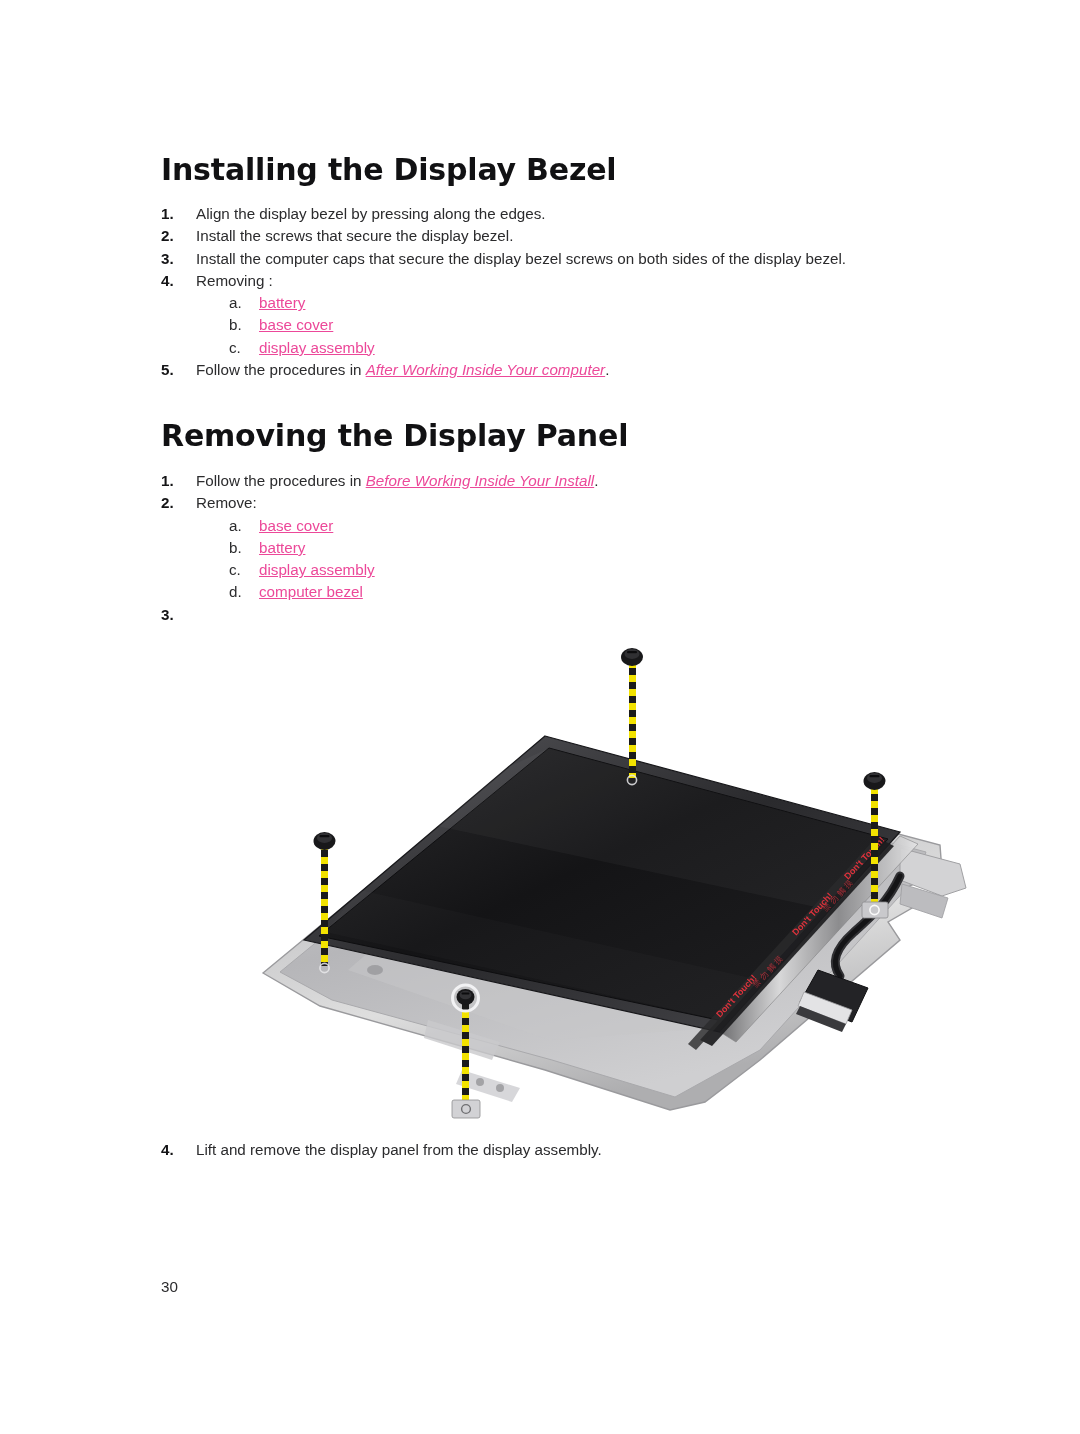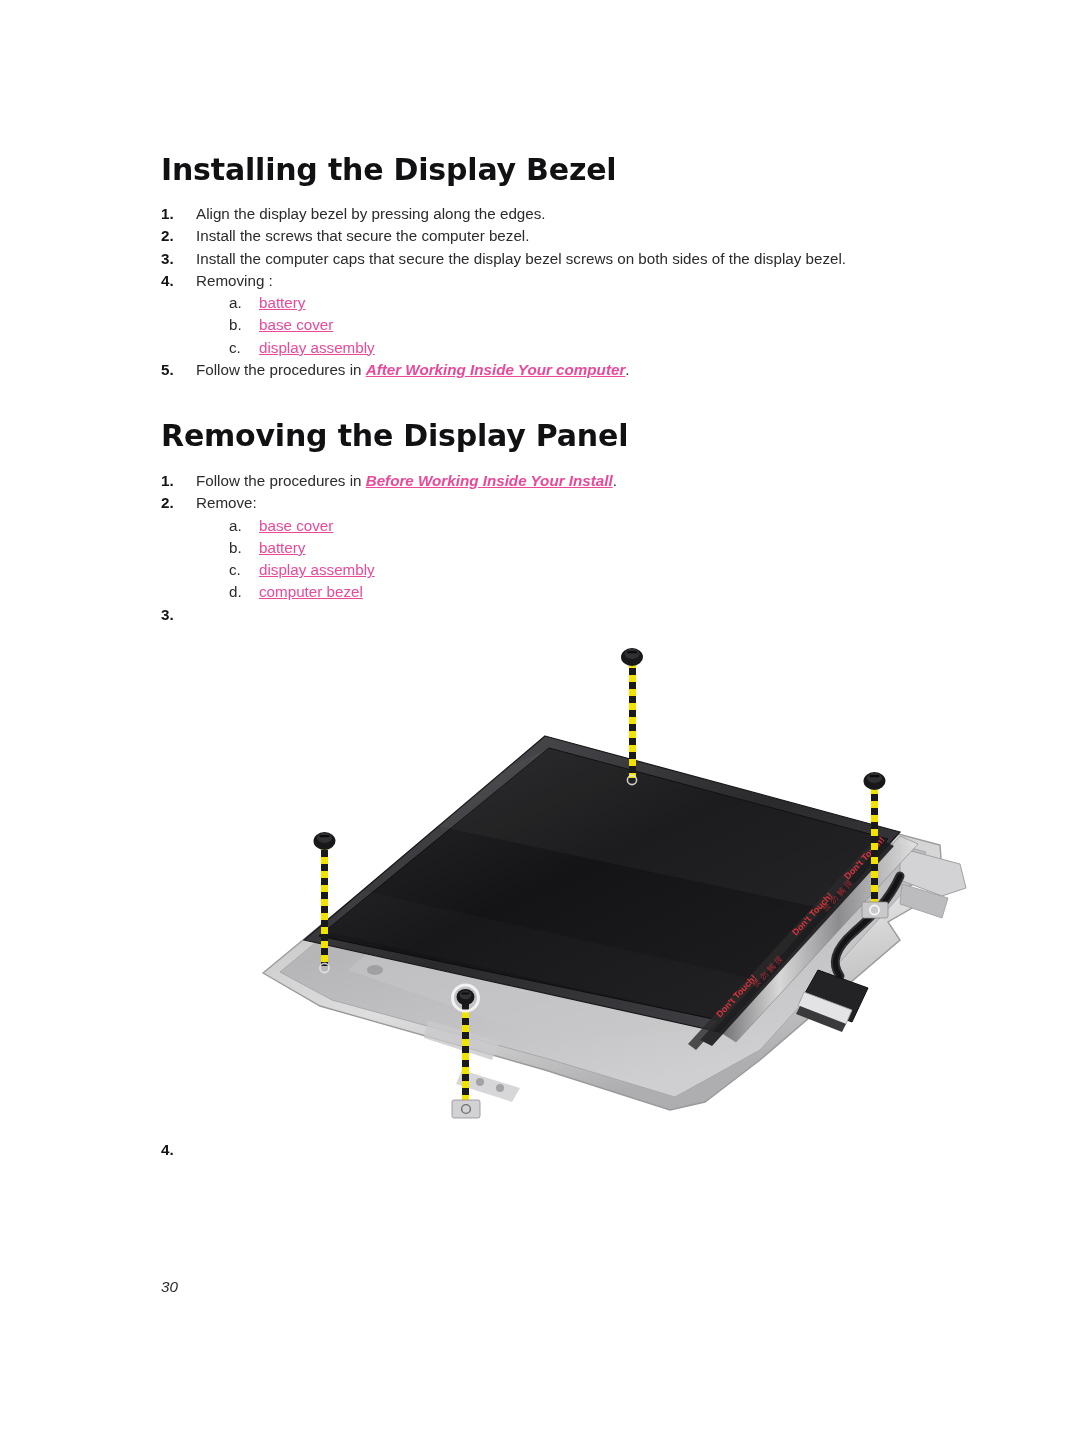--- a/index.html
+++ b/index.html
@@ -87,31 +87,29 @@
   }
 
   a.doclink {
     color: #ec4899;
     text-decoration: underline;
     text-underline-offset: 1px;
     cursor: pointer;
   }
   a.doclink.italic {
     font-style: italic;
-    font-weight: bold;
   }
 
   
   .page-number {
     position: absolute;
     left: 161px;
     top: 1278px;
     font-size: 15.2px;
     color: #2b2b2d;
-    font-style: italic;
   }
 
   
   .figure {
     position: absolute;
     left: 200px;
     top: 640px;
     width: 770px;
     height: 490px;
   }
@@ -126,21 +124,21 @@
 
   <div class="steps" id="steps-install">
 
     <div class="step">
       <span class="num">1.</span>
       <span>Align the display bezel by pressing along the edges.</span>
     </div>
 
     <div class="step">
       <span class="num">2.</span>
-      <span>Install the screws that secure the computer bezel.</span>
+      <span>Install the screws that secure the display bezel.</span>
     </div>
 
     <div class="step">
       <span class="num">3.</span>
       <span>Install the computer caps that secure the display bezel screws on both sides of the display bezel.</span>
     </div>
 
     <div class="step">
       <span class="num">4.</span>
       <span>Removing :</span>
@@ -342,18 +340,19 @@
         <rect x="252" y="460" width="28" height="18" rx="2" fill="#d2d2d5" stroke="#8e8e91" stroke-width="0.8"></rect>
         <circle cx="266" cy="469" r="4.4" fill="none" stroke="#6f6f72" stroke-width="1.4"></circle>
       </g>
 
     </svg>
   </div>
 
   <div class="steps" id="steps-remove2">
     <div class="step">
       <span class="num">4.</span>
+      <span>Lift and remove the display panel from the display assembly.</span>
     </div>
   </div>
 
   <div class="page-number">30</div>
 
 </div>
 
 </body></html>

